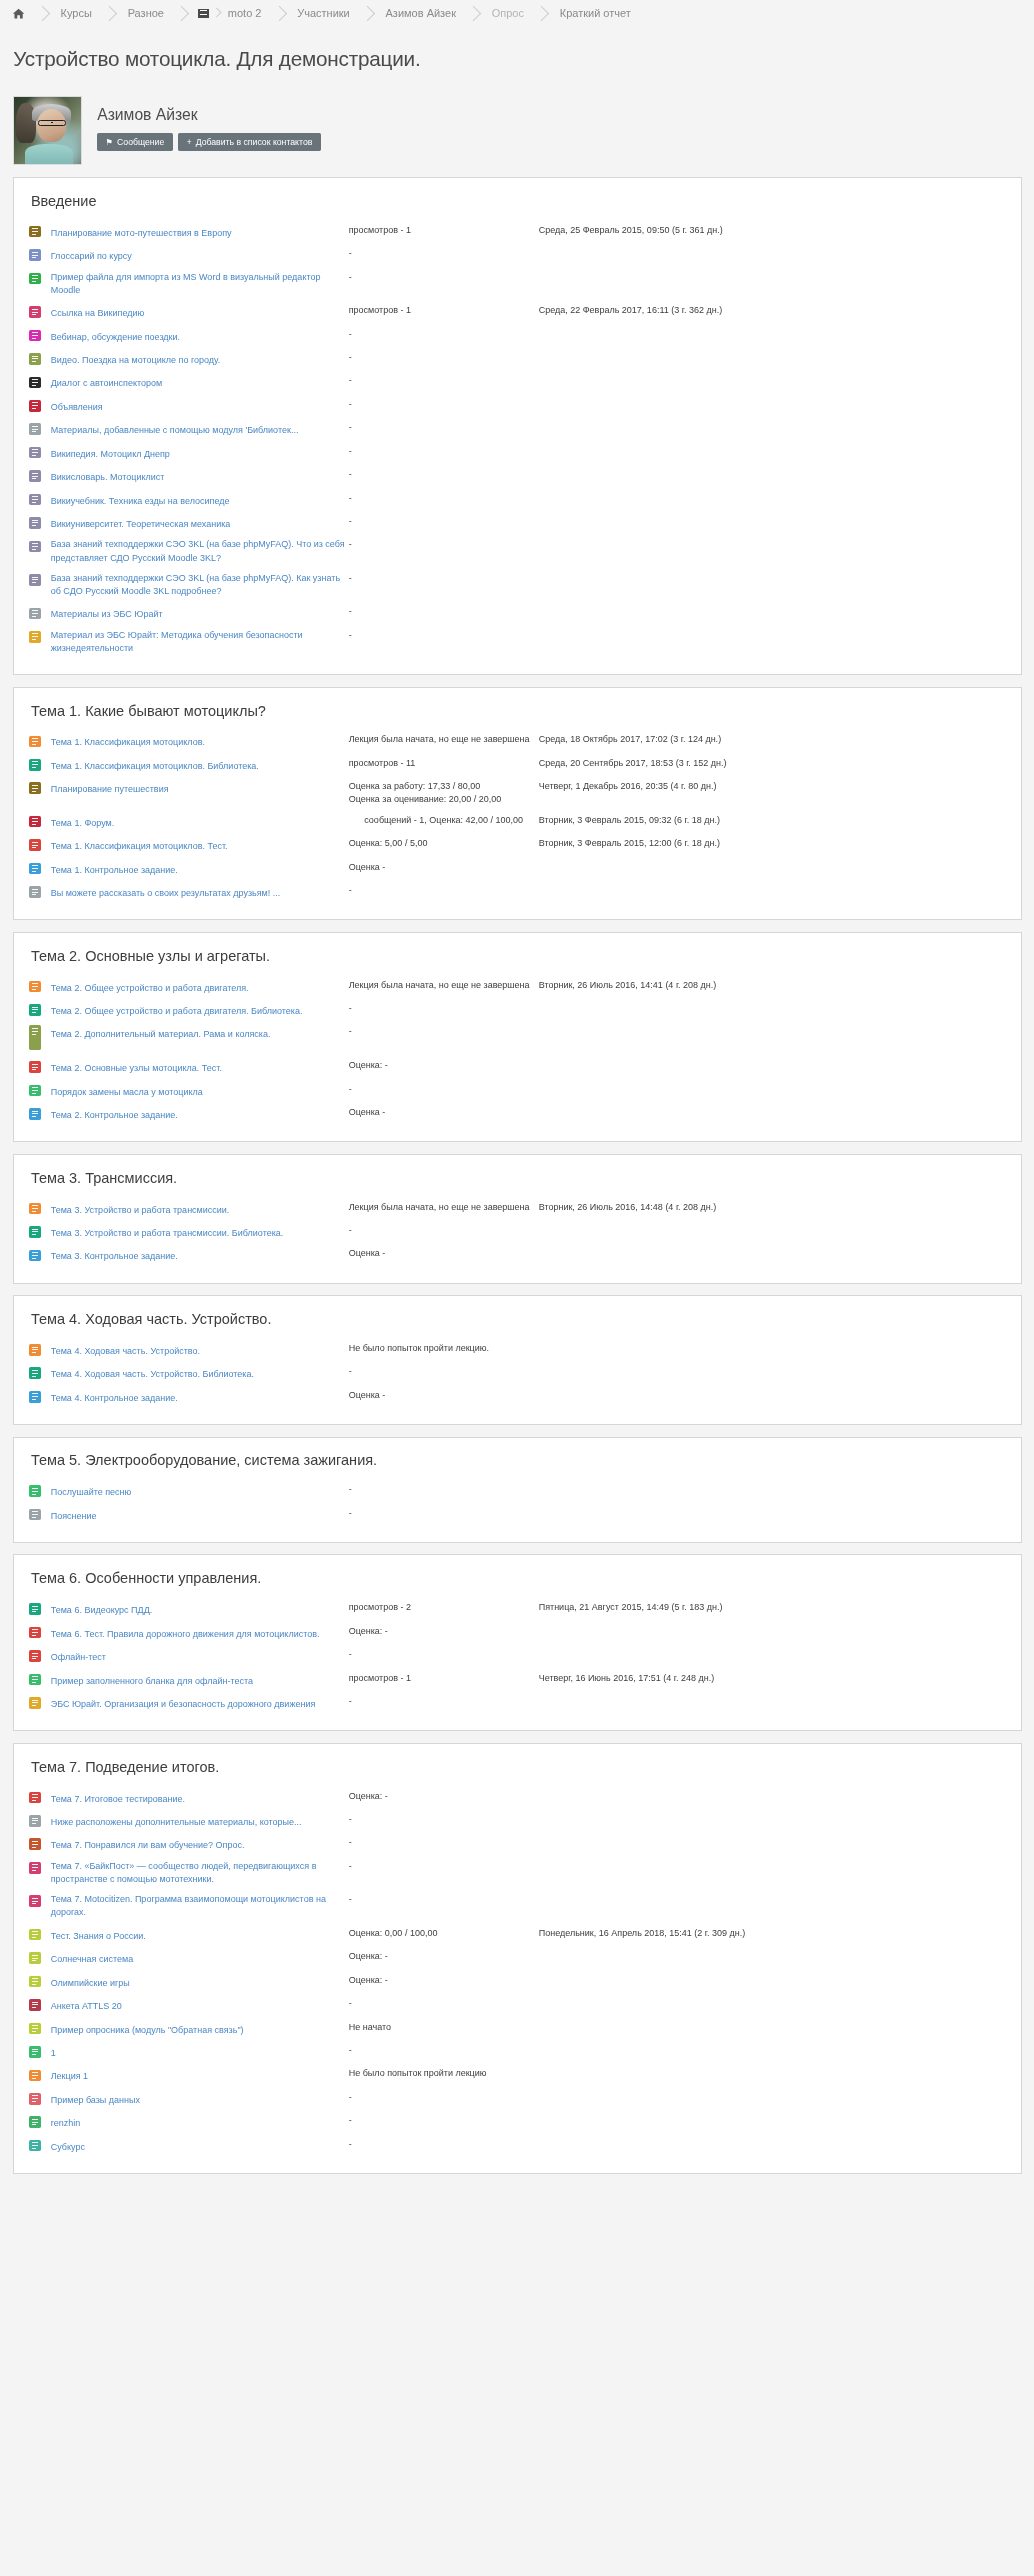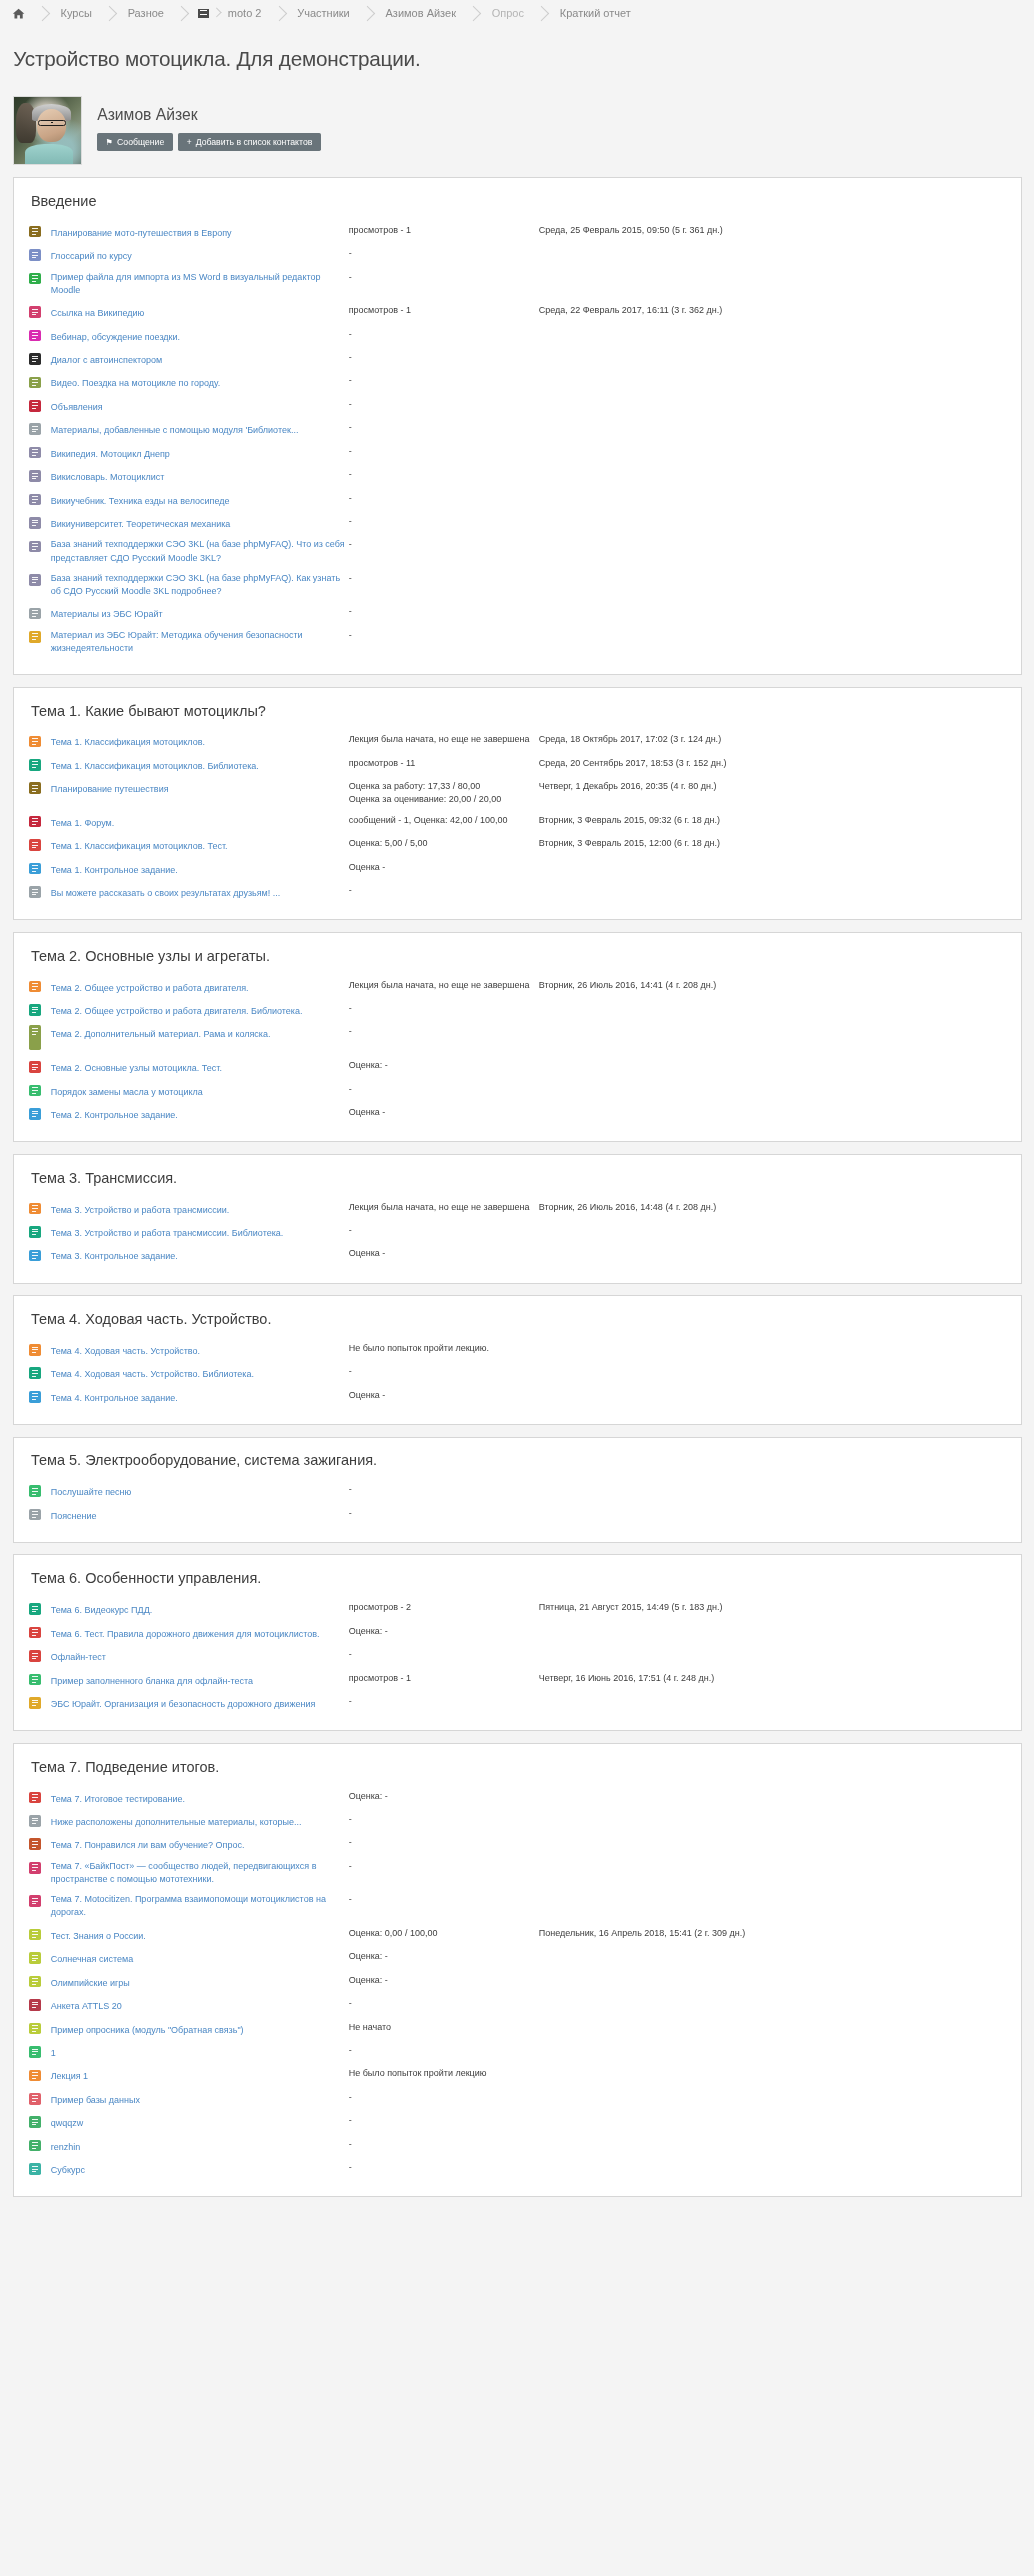--- a/index.html
+++ b/index.html
@@ -309,32 +309,32 @@
               <td class="c-icon"><span class="ic bbb"></span></td>
               <td class="c-name"><a class="act-link" href="#">Вебинар, обсуждение поездки.</a></td>
               <td class="c-status">
                 <div class="cellval" style="white-space: pre-line;">-</div>
               </td>
               <td class="c-date">
                 <div class="cellval"></div>
               </td>
             </tr>
             <tr>
+              <td class="c-icon"><span class="ic video"></span></td>
+              <td class="c-name"><a class="act-link" href="#">Видео. Поездка на мотоцикле по городу.</a></td>
+              <td class="c-status">
+                <div class="cellval" style="white-space: pre-line;">-</div>
+              </td>
+              <td class="c-date">
+                <div class="cellval"></div>
+              </td>
+            </tr>
+            <tr>
               <td class="c-icon"><span class="ic dialog"></span></td>
               <td class="c-name"><a class="act-link" href="#">Диалог с автоинспектором</a></td>
-              <td class="c-status">
-                <div class="cellval" style="white-space: pre-line;">-</div>
-              </td>
-              <td class="c-date">
-                <div class="cellval"></div>
-              </td>
-            </tr>
-            <tr>
-              <td class="c-icon"><span class="ic video"></span></td>
-              <td class="c-name"><a class="act-link" href="#">Видео. Поездка на мотоцикле по городу.</a></td>
               <td class="c-status">
                 <div class="cellval" style="white-space: pre-line;">-</div>
               </td>
               <td class="c-date">
                 <div class="cellval"></div>
               </td>
             </tr>
             <tr>
               <td class="c-icon"><span class="ic forum"></span></td>
               <td class="c-name"><a class="act-link" href="#">Объявления</a></td>
@@ -470,21 +470,21 @@
 Оценка за оценивание: 20,00 / 20,00</div>
               </td>
               <td class="c-date">
                 <div class="cellval">Четверг, 1 Декабрь 2016, 20:35 (4 г. 80 дн.)</div>
               </td>
             </tr>
             <tr>
               <td class="c-icon"><span class="ic forum"></span></td>
               <td class="c-name"><a class="act-link" href="#">Тема 1. Форум.</a></td>
               <td class="c-status">
-                <div class="cellval" style="white-space: pre-line;">сообщений - 1, Оценка: 42,00 / 100,00</div>
+                <div class="cellval" style="white-space: pre-line; text-align: center;">сообщений - 1, Оценка: 42,00 / 100,00</div>
               </td>
               <td class="c-date">
                 <div class="cellval">Вторник, 3 Февраль 2015, 09:32 (6 г. 18 дн.)</div>
               </td>
             </tr>
             <tr>
               <td class="c-icon"><span class="ic quiz"></span></td>
               <td class="c-name"><a class="act-link" href="#">Тема 1. Классификация мотоциклов. Тест.</a></td>
               <td class="c-status">
                 <div class="cellval" style="white-space: pre-line;">Оценка: 5,00 / 5,00</div>
@@ -870,30 +870,20 @@
               <td class="c-name"><a class="act-link" href="#">Пример базы данных</a></td>
               <td class="c-status">
                 <div class="cellval" style="white-space: pre-line;">-</div>
               </td>
               <td class="c-date">
                 <div class="cellval"></div>
               </td>
             </tr>
             <tr>
               <td class="c-icon"><span class="ic chat"></span></td>
-              <td class="c-name"><a class="act-link" href="#">qwqqzw</a></td>
-              <td class="c-status">
-                <div class="cellval" style="white-space: pre-line;">-</div>
-              </td>
-              <td class="c-date">
-                <div class="cellval"></div>
-              </td>
-            </tr>
-            <tr>
-              <td class="c-icon"><span class="ic chat"></span></td>
               <td class="c-name"><a class="act-link" href="#">renzhin</a></td>
               <td class="c-status">
                 <div class="cellval" style="white-space: pre-line;">-</div>
               </td>
               <td class="c-date">
                 <div class="cellval"></div>
               </td>
             </tr>
             <tr>
               <td class="c-icon"><span class="ic subcourse"></span></td>

